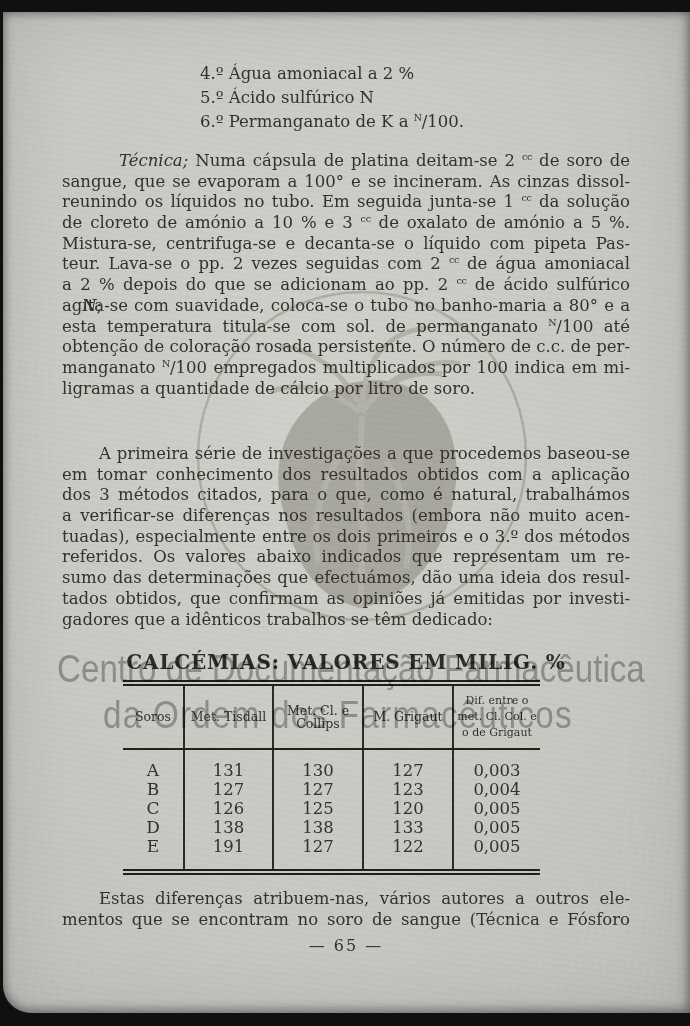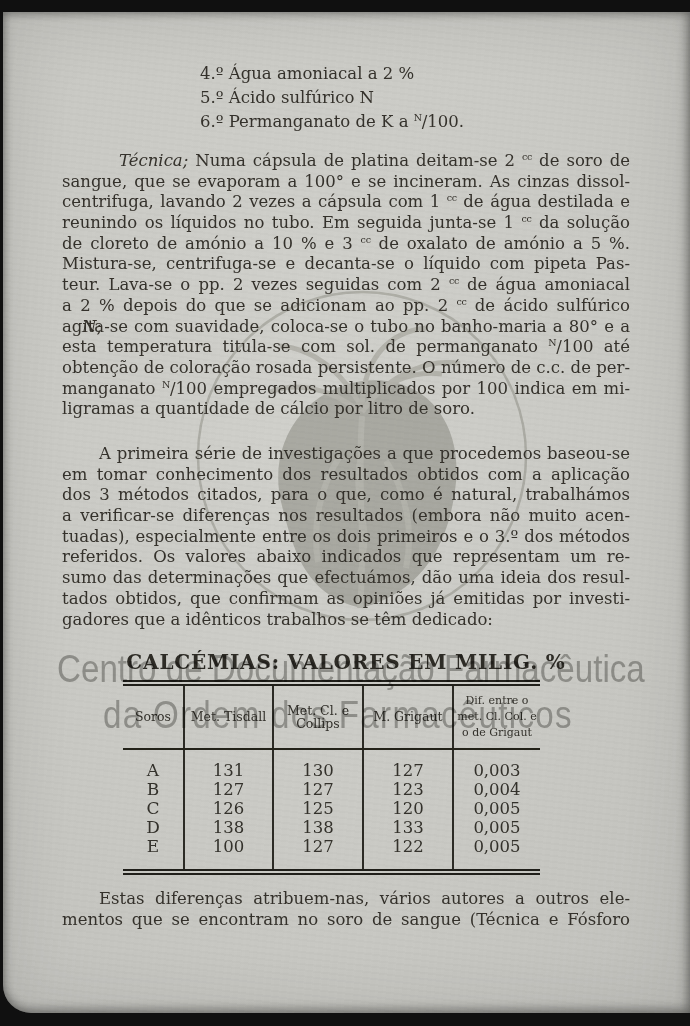--- a/index.html
+++ b/index.html
@@ -83,21 +83,20 @@
 
       <div class="line">4.º Água amoniacal a 2 %</div>
           <div class="line">5.º Ácido sulfúrico N</div>
           <div class="line">6.º Permanganato de K a <sup>N</sup>/100.</div>
         </div>
 
       <div class="block para p1 endleft">
 
       <div class="line"><i>Técnica;</i> Numa cápsula de platina deitam-se 2 <sup>cc</sup> de soro de</div>
           <div class="line">sangue, que se evaporam a 100° e se incineram. As cinzas dissol-</div>
-          <div class="line">centrifuga, lavando 2 vezes a cápsula com 1 <sup>cc</sup> de água destilada e</div>
           <div class="line">reunindo os líquidos no tubo. Em seguida junta-se 1 <sup>cc</sup> da solução</div>
           <div class="line">de cloreto de amónio a 10 % e 3 <sup>cc</sup> de oxalato de amónio a 5 %.</div>
           <div class="line">Mistura-se, centrifuga-se e decanta-se o líquido com pipeta Pas-</div>
           <div class="line">teur. Lava-se o pp. 2 vezes seguidas com 2 <sup>cc</sup> de água amoniacal</div>
           <div class="line">a 2 % depois do que se adicionam ao pp. 2 <sup>cc</sup> de ácido sulfúrico <i>N</i>;</div>
           <div class="line">agita-se com suavidade, coloca-se o tubo no banho-maria a 80° e a</div>
           <div class="line">esta temperatura titula-se com sol. de permanganato <sup>N</sup>/100 até</div>
           <div class="line">obtenção de coloração rosada persistente. O número de c.c. de per-</div>
           <div class="line">manganato <sup>N</sup>/100 empregados multiplicados por 100 indica em mi-</div>
           <div class="line">ligramas a quantidade de cálcio por litro de soro.</div>
@@ -160,33 +159,34 @@
           </tr>
             <tr>
             <td class="c0">D</td>
             <td>138</td>
             <td>138</td>
             <td>133</td>
             <td>0,005</td>
           </tr>
             <tr>
             <td class="c0">E</td>
-            <td>100</td>
+            <td>191</td>
             <td>127</td>
             <td>122</td>
             <td>0,005</td>
           </tr>
           </tbody>
       </table>
 
       <div class="block para p3">
 
       <div class="line">Estas diferenças atribuem-nas, vários autores a outros ele-</div>
           <div class="line">mentos que se encontram no soro de sangue (Técnica e Fósforo</div>
         </div>
 
+      <div class="block pagenum">— 65 —</div>
 
       <div class="wm wm1">Centro de Documentação Farmacêutica</div>
       <div class="wm wm2">da Ordem dos Farmacêuticos</div>
 
     </div>
   </div>
 </div>
 
 </body></html>

